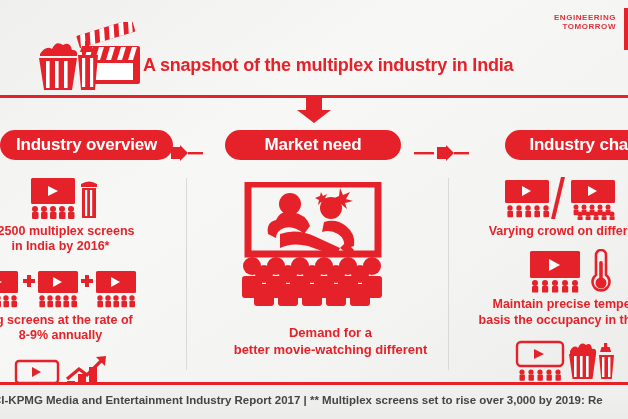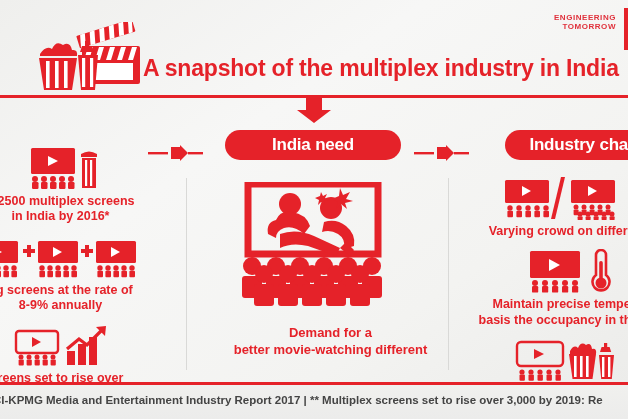--- a/index.html
+++ b/index.html
@@ -27,21 +27,21 @@
   #brand-bar {
     position: absolute; right: 0px; top: 8px;
     width: 4px; height: 42px; background: #e52229;
   }
   #logo-icons {
     position: absolute; left: 36px; top: 22px;
     width: 112px; height: 72px;
   }
   #head-title {
     position: absolute; left: 143px; top: 55px;
-    font-size: 23px; font-weight: bold;
+    font-size: 18px; font-weight: bold;
     color: #e52229; letter-spacing: -.2px;
     white-space: nowrap;
   }
   #head-rule {
     position: absolute; left: 0; top: 95px;
     width: 628px; height: 3px; background: #e52229;
   }
   #down-arrow {
     position: absolute; left: 297px; top: 97px;
     width: 34px; height: 26px;
@@ -203,20 +203,21 @@
       <rect x="0" y="7" width="20" height="2.4" fill="#e52229"></rect>
       <polygon points="23,2 32,2 32,0 40,8 32,16 32,14 23,14" fill="#e52229"></polygon>
       <rect x="40" y="7" width="15" height="2.4" fill="#e52229"></rect>
     </svg>
   </div>
 
   <div class="vdiv" id="vdiv-1"></div>
   <div class="vdiv" id="vdiv-2"></div>
 
   <div class="col" id="col-left">
+    <div class="pill" id="pill-left">Industry overview</div>
 
     <div class="stack">
 
       <div class="item">
         <div class="art">
           <svg viewBox="0 0 96 44" width="96" height="44">
             <g fill="#e52229">
               <rect x="18" y="2" width="44" height="26" rx="1.5"></rect>
               <polygon points="35,10 35,20 45,15" fill="#ffffff"></polygon>
               <g>
@@ -347,21 +348,21 @@
         <div class="cap">
           <div>reens set to rise over</div>
           <div>3000 by 2019**</div>
         </div>
       </div>
 
     </div>
   </div>
 
   <div class="col" id="col-mid">
-    <div class="pill" id="pill-mid">India need</div>
+    <div class="pill" id="pill-mid">Market need</div>
 
     <div id="mid-art">
       <svg viewBox="0 0 170 130" width="170" height="130">
         <g fill="#e52229">
 
           <rect x="20" y="2" width="130" height="70" fill="none" stroke="#e52229" stroke-width="7"></rect>
 
           <circle cx="62" cy="22" r="11"></circle>
           <path d="M48 38 q4 -10 16 -8 q14 2 18 14 l-6 8 q-10 -9 -20 -6 q-8 3 -8 10 l-8 -4 q-2 -12 8 -14 z"></path>
           <path d="M52 52 q16 -6 34 2 l26 12 l-4 8 l-28 -10 q-16 -4 -28 2 z"></path>

